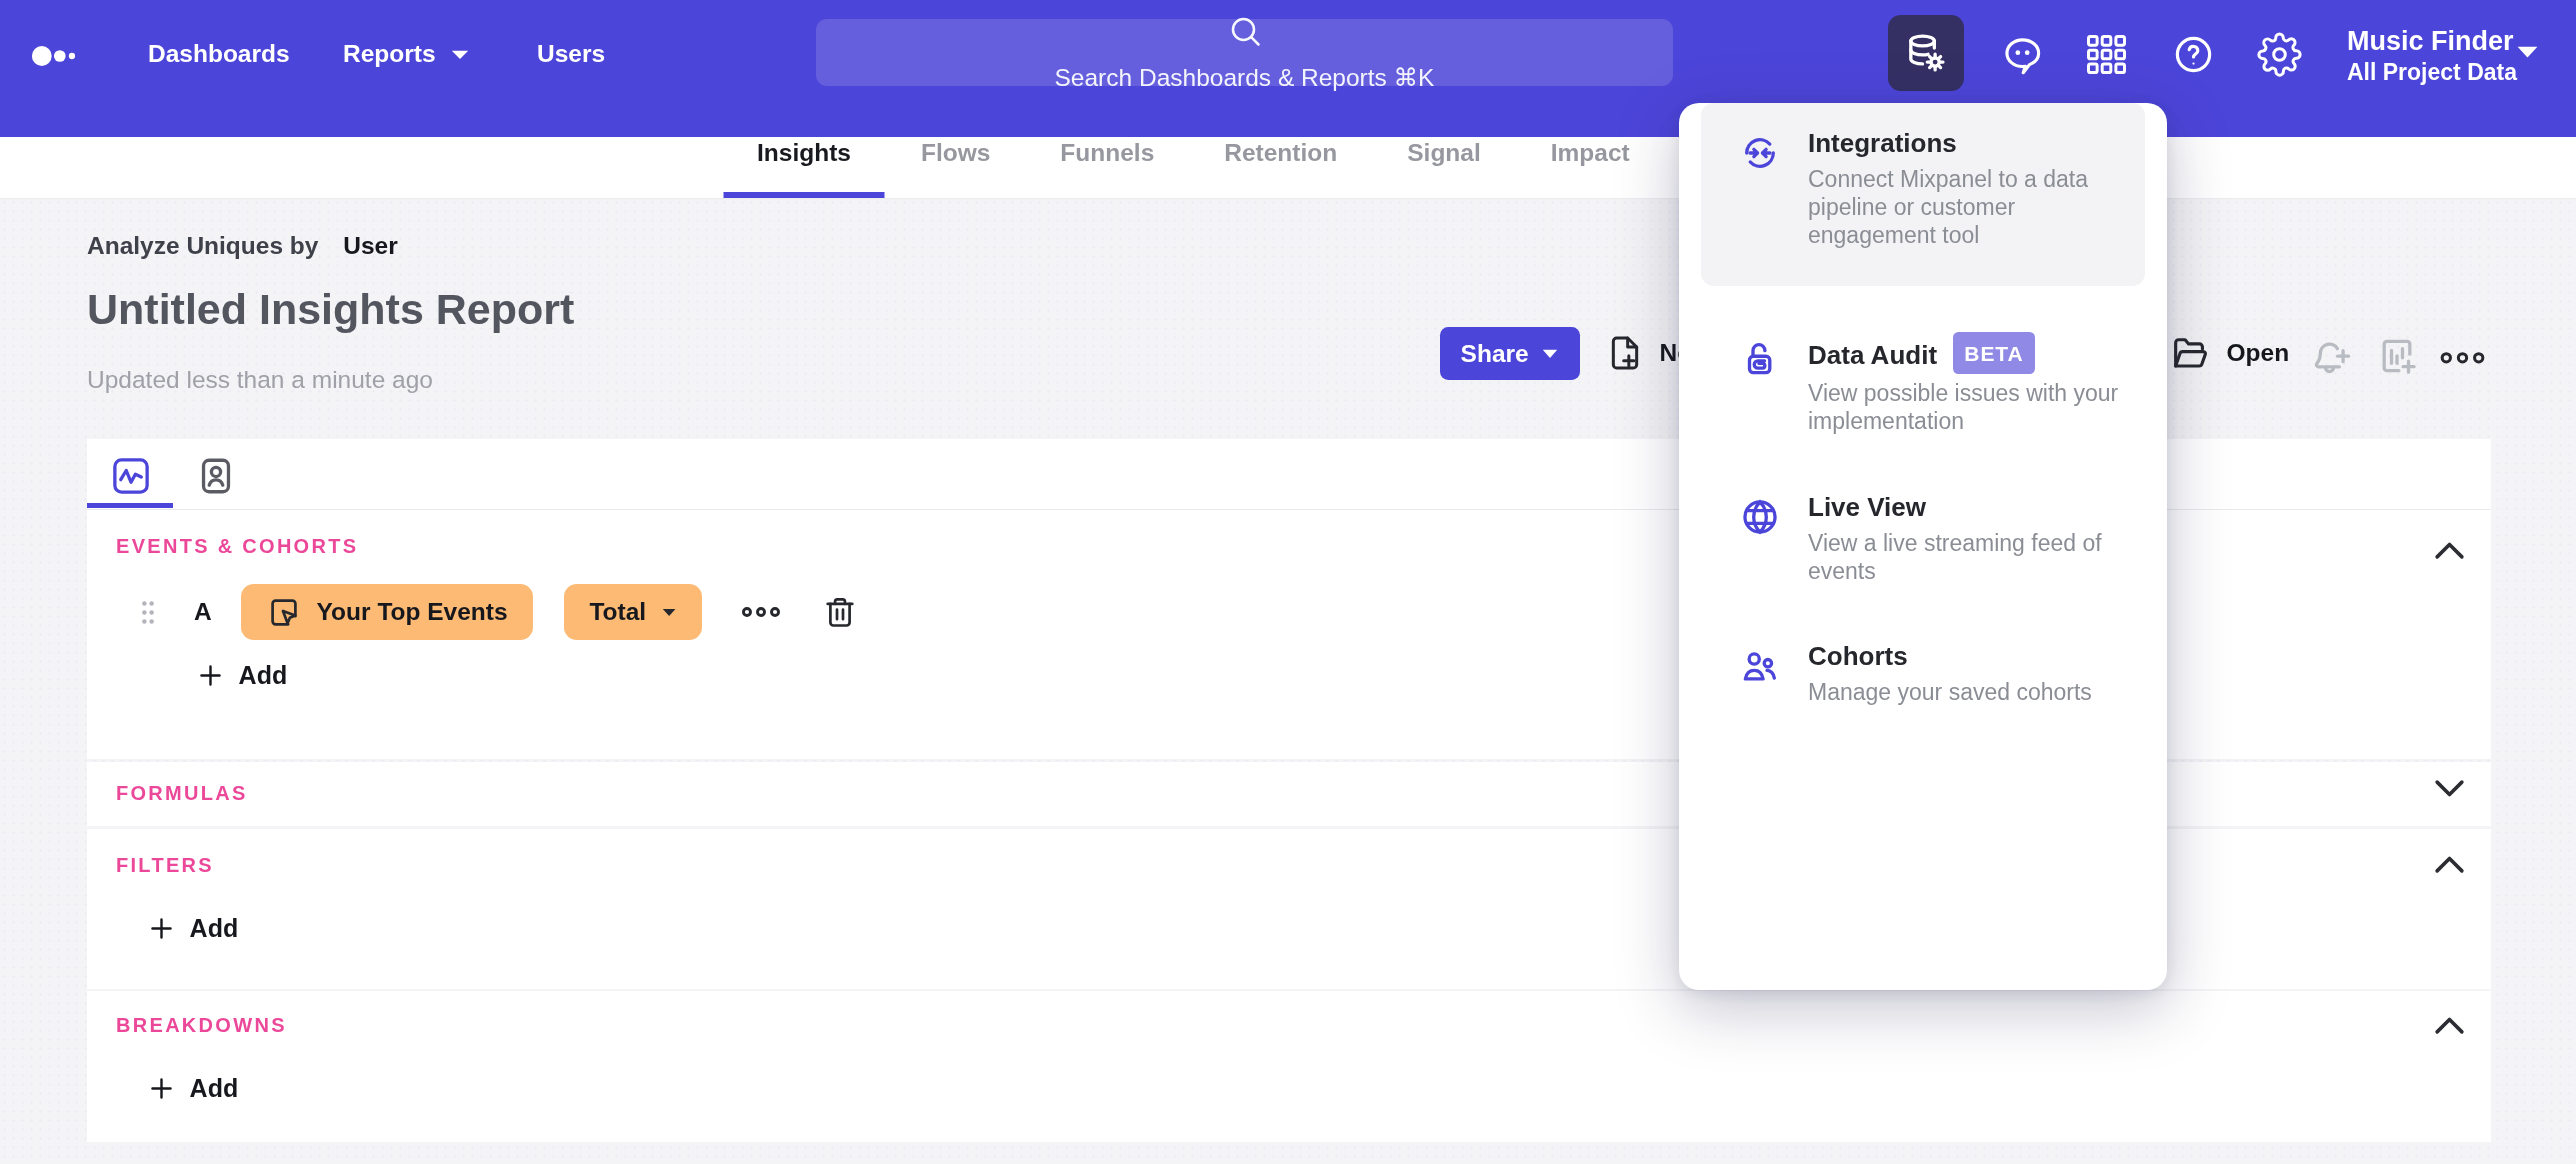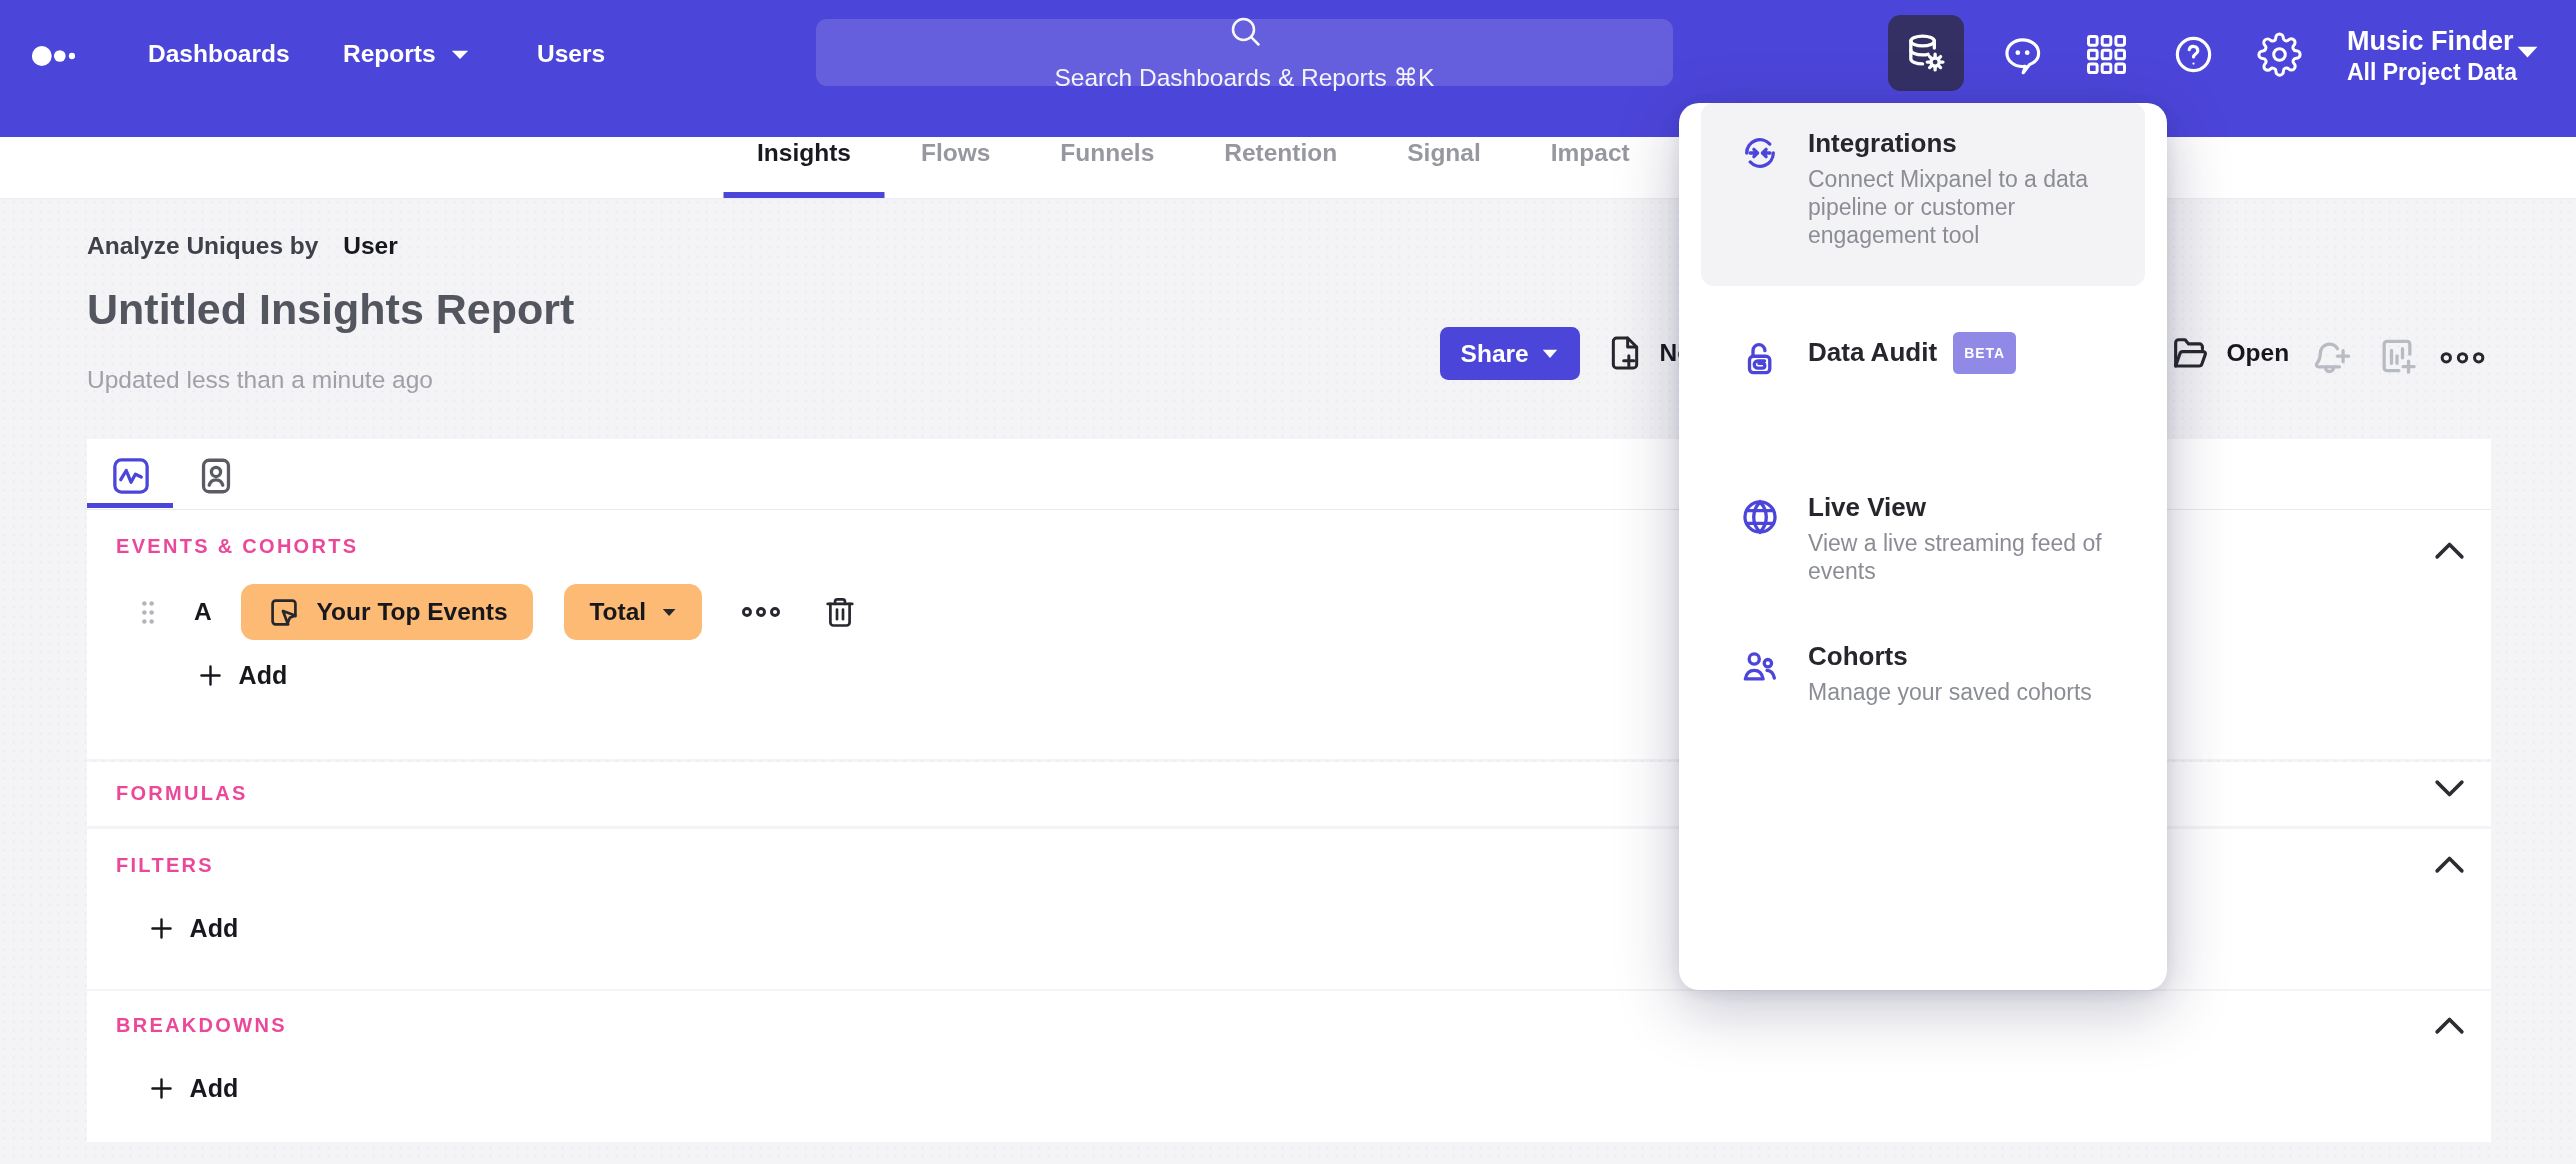--- a/index.html
+++ b/index.html
@@ -58,21 +58,21 @@
   .row-letter { font-size:24.5px; font-weight:700; color:#17181d; }
   .add-btn { position:absolute; display:flex; align-items:center; gap:13.6px; font-size:25px; font-weight:600; color:#17181d; cursor:pointer; }
 
   
   .menu { position:absolute; left:1679px; top:103px; width:488px; height:887px; background:#fff; border-radius:20px;
           box-shadow:0 16.3px 63px rgba(35,35,80,0.28), 0 2.7px 12.7px rgba(35,35,80,0.10); z-index:40; }
   .menu-item { position:absolute; left:60px; display:flex; gap:27px; align-items:flex-start; cursor:pointer; }
   .menu-item .mi-icon { margin-top:5.4px; flex:0 0 auto; }
   .mi-title { font-size:26px; font-weight:700; color:#26272d; line-height:33px; }
   .mi-desc { font-size:23px; color:#8b8d95; line-height:28px; margin-top:5.4px; }
-  .beta { display:inline-block; margin-left:16.3px; background:#9089e6; color:#fff; font-size:14px; font-weight:700;
+  .beta { display:inline-block; margin-left:16.3px; background:#9089e6; color:#fff; font-size:21px; font-weight:700;
           letter-spacing:0.9px; padding:4.5px 11px; border-radius:5.4px; vertical-align:3.6px; }
   .menu-item.highlight { left:22px; width:444px; height:183px; background:#f3f3f5; border-radius:12.7px; padding:23.6px 0 0 38px; }
 </style>
 </head>
 <body>
 
 <div id="app">
 
   <div class="nav">
     <span class="nav-logo">
@@ -358,20 +358,21 @@
     <div class="menu-item" style="top:229px;">
       <span class="mi-icon">
         <svg width="42" height="42" viewBox="0 0 24 24" fill="none" stroke="#4c45d9" stroke-width="1.9" stroke-linecap="round" stroke-linejoin="round">
           <path d="M8 11V7.8a3.4 3.4 0 0 1 6.8 0"></path>
           <rect x="6" y="11" width="11.6" height="9.4" rx="2.2"></rect>
           <path d="M14.6 13.6h-3.8a2.1 2.1 0 0 0 0 4.2h2.6a1.35 1.35 0 0 0 0-2.7h-2"></path>
         </svg>
       </span>
       <span>
         <div class="mi-title"><span>Data Audit</span><span class="beta">BETA</span></div>
+        <div class="mi-desc" style="max-width:323px;">View possible issues with your implementation</div>
       </span>
     </div>
 
     <div class="menu-item" style="top:388px;">
       <span class="mi-icon">
         <svg width="42" height="42" viewBox="0 0 24 24" fill="none" stroke="#4c45d9" stroke-width="1.9" stroke-linecap="round">
           <circle cx="12" cy="12" r="8.6"></circle>
           <path d="M4.4 8.4h15.2M4.4 15.6h15.2"></path>
           <path d="M12 3.4c2.3 2.3 3.6 5.3 3.6 8.6s-1.3 6.3-3.6 8.6c-2.3-2.3-3.6-5.3-3.6-8.6S9.7 5.7 12 3.4z"></path>
         </svg>

